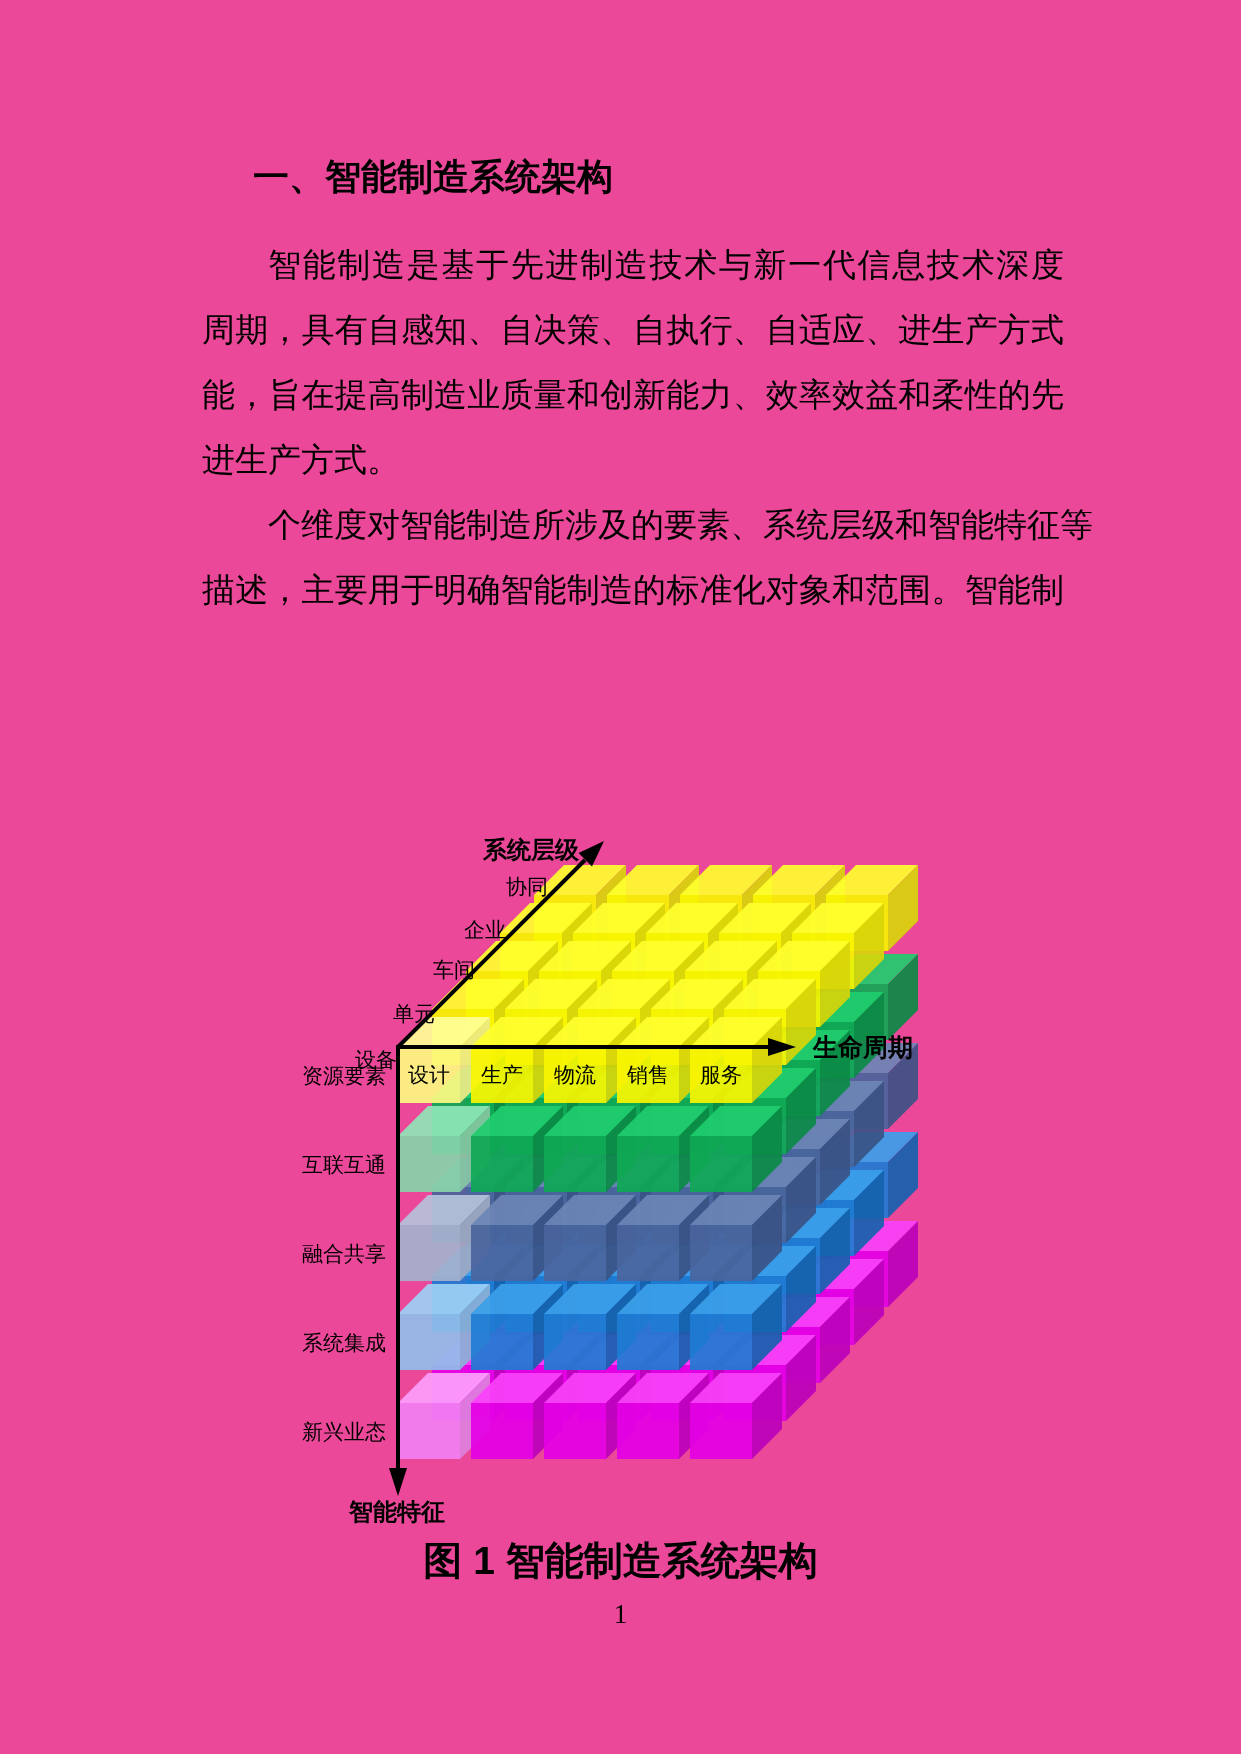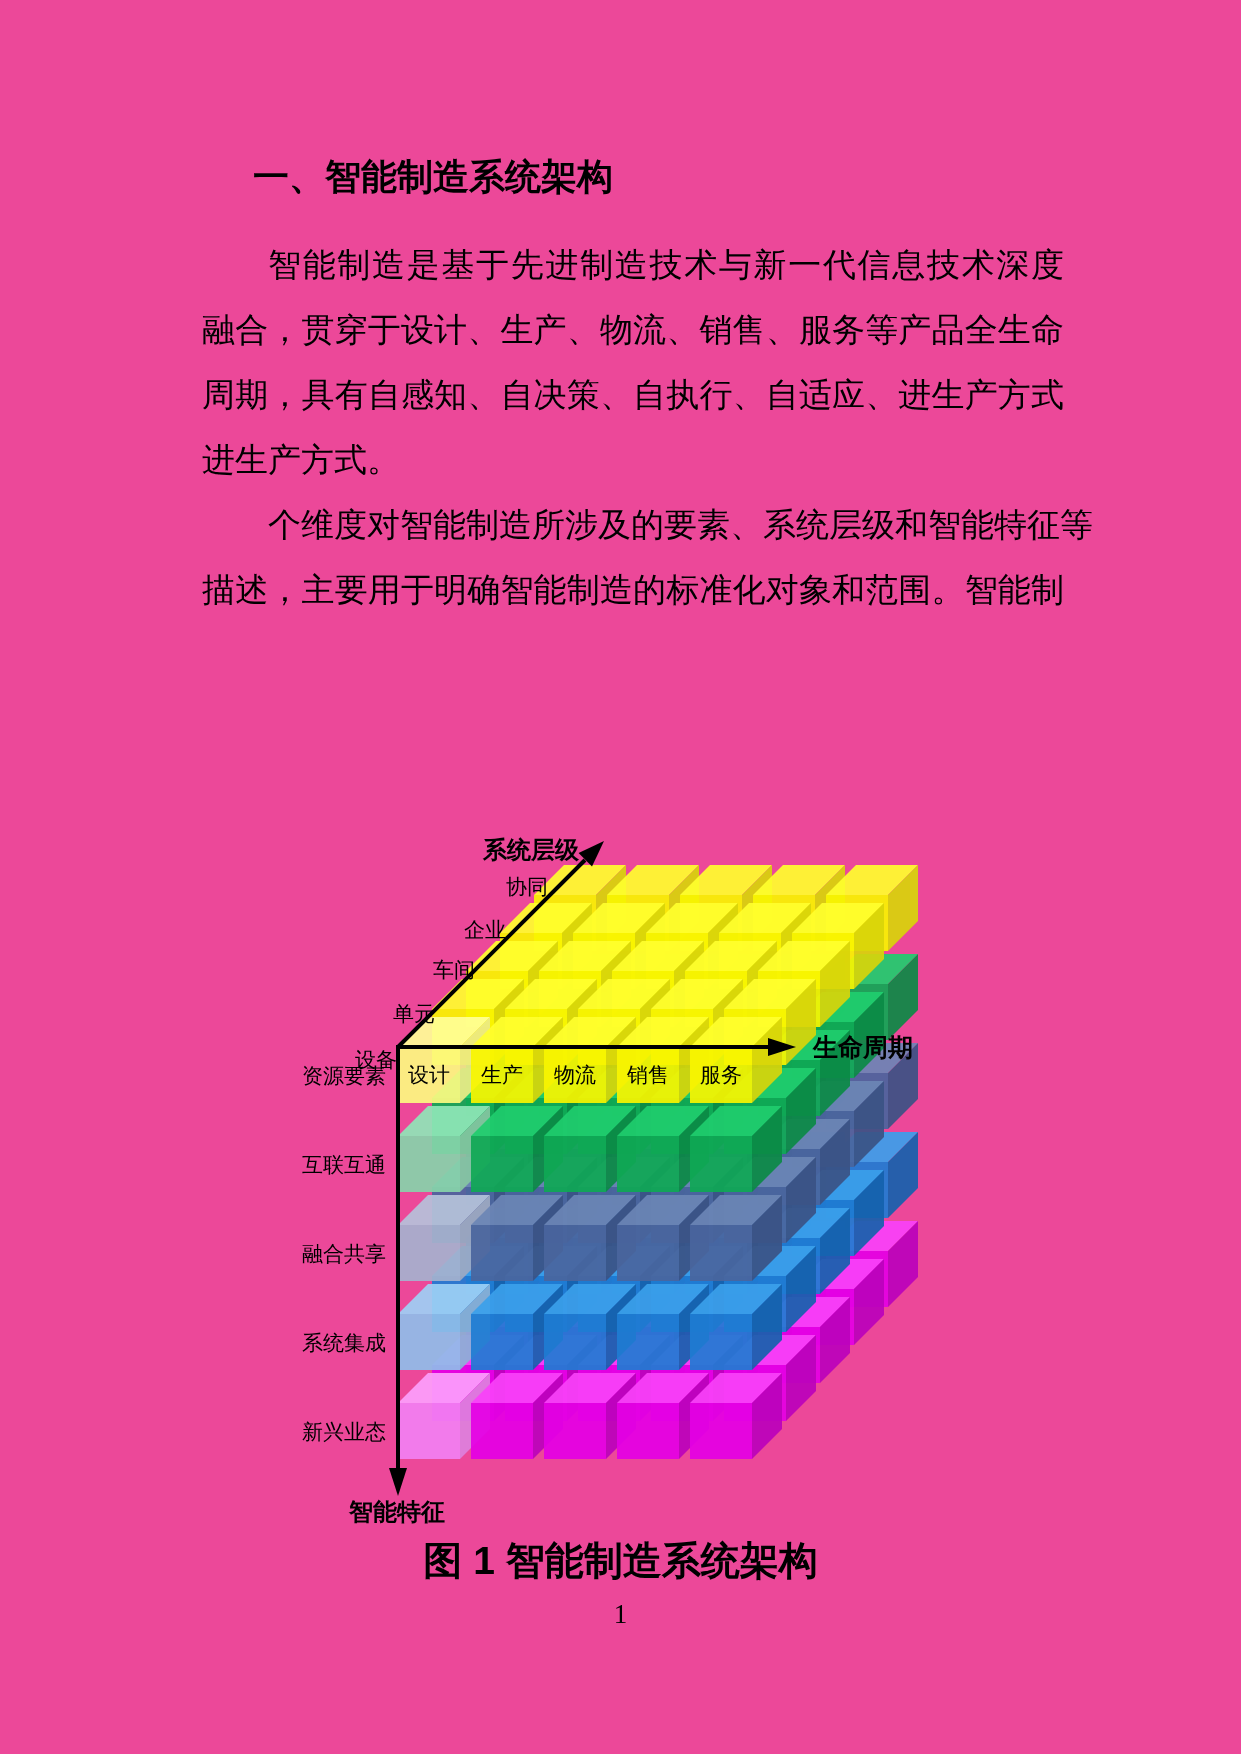--- a/index.html
+++ b/index.html
@@ -45,22 +45,22 @@
     font-size:27px;line-height:32px;
   }
 </style>
 </head>
 <body>
 
 <div class="page">
   <div class="heading">一、智能制造系统架构</div>
   <div class="body-text" id="body-text">
       <div class="line first">智能制造是基于先进制造技术与新一代信息技术深度</div>
-      <div class="line">融合，贯穿于设计、生产、物流、销售、服务等产品全生命</div>
       <div class="line">周期，具有自感知、自决策、自执行、自适应、进生产方式</div>
+      <div class="line">能，旨在提高制造业质量和创新能力、效率效益和柔性的先</div>
       <div class="line last">进生产方式。</div>
       <div class="line first">个维度对智能制造所涉及的要素、系统层级和智能特征等</div>
       <div class="line">描述，主要用于明确智能制造的标准化对象和范围。智能制</div>
     </div>
   <svg class="figure-svg" id="figure-svg" viewBox="270 820 700 710">
       <g>
         <g>
           <polygon points="534,1251 564,1221 626,1221 596,1251" fill="rgb(249,65,249)" fill-opacity="0.92"></polygon>
           <polygon points="596,1251 626,1221 626,1277 596,1307" fill="rgb(187,2,187)" fill-opacity="0.92"></polygon>
           <rect x="534" y="1251" width="62" height="56" fill="rgb(228,0,228)" fill-opacity="0.92"></rect>

